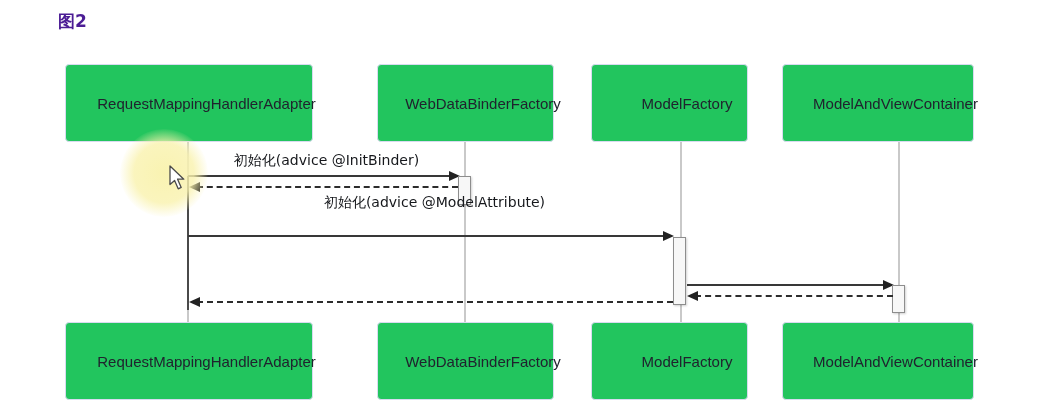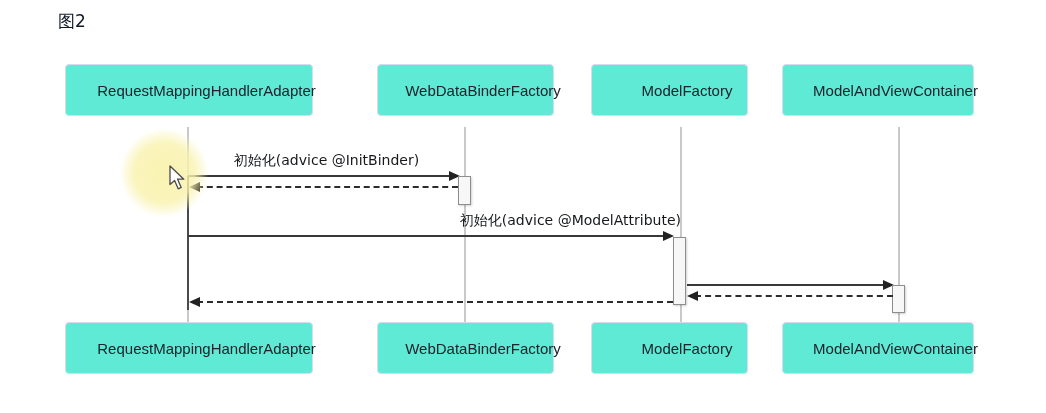--- a/index.html
+++ b/index.html
@@ -3,26 +3,26 @@
 <meta charset="utf-8">
 <style>
   html,body { margin:0; padding:0; background:#ffffff; }
   .stage {
     position:relative; width:1046px; height:413px; background:#ffffff;
     overflow:hidden; font-family:"Liberation Sans", sans-serif;
   }
   .fig-title {
     position:absolute; left:58px; top:10px;
     font-family:"DejaVu Sans", sans-serif;
-    font-size:17px; font-weight:400; color:#0f172a;
+    font-size:17px; font-weight:700; color:#4c1d95;
   }
   
   .pbox {
-    position:absolute; height:52px; box-sizing:border-box;
-    background:#5eead4; border:1px solid #d8dbf0; border-radius:4px;
+    position:absolute; height:78px; box-sizing:border-box;
+    background:#22c55e; border:1px solid #d8dbf0; border-radius:4px;
     display:flex; align-items:center; justify-content:center;
     font-size:15px; color:#20232e;padding-left:35px;
   }
   .pbox.top { top:64px; }
   .pbox.bot { top:322px; }
   .px1 { left:65px;  width:248px; }
   .px2 { left:377px; width:177px;text-align:right; }
   .px3 { left:591px; width:157px; }
   .px4 { left:782px; width:192px; }
   
@@ -30,21 +30,21 @@
   .ll1 { left:187px; } .ll2 { left:464px; } .ll3 { left:680px; } .ll4 { left:898px; }
   
   .active-seg { position:absolute; left:187px; top:176px; height:134px; width:2px; background:#4a4a4a; }
   
   .msg-label {
     position:absolute; height:20px; text-align:center;
     font-family:"DejaVu Sans", sans-serif; font-size:14px; color:#16181c;
     white-space:nowrap;
   }
   .m1 { left:188px; width:277px; top:152px; }
-  .m2 { left:188px; width:493px; top:212px;text-align:right; }
+  .m2 { left:188px; width:493px; top:194px; }
   .m3 { left:686px; width:213px; top:258px; }
   
   .line { position:absolute; height:0; }
   .solid  { border-top:2px solid #383838; }
   .dashed { border-top:2px dashed #2c2c2c; }
   .s1 { left:188px; top:175px; width:262px; }
   .r1 { left:197px; top:186px; width:261px; }
   .s2 { left:188px; top:235px; width:477px; }
   .s3 { left:687px; top:284px; width:196px; }
   .r3 { left:695px; top:295px; width:198px; }

